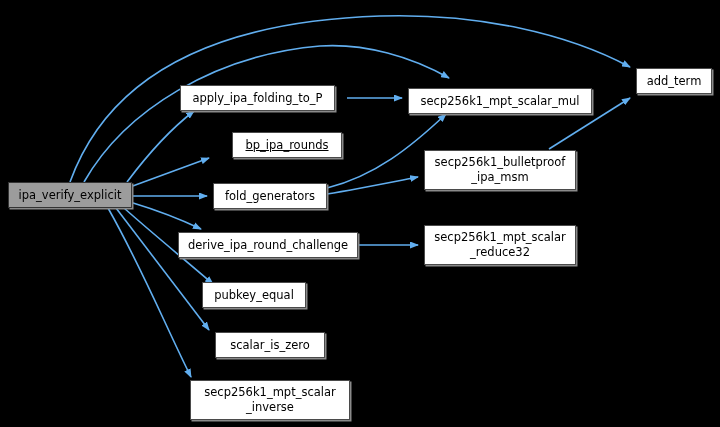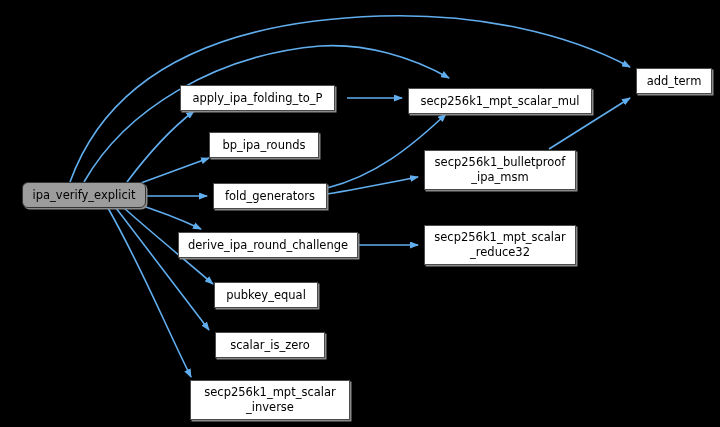--- a/index.html
+++ b/index.html
@@ -56,26 +56,26 @@
         <path d="M 116,208 C 152,255 181,293 209,330" fill="none" stroke="#61aeef" stroke-width="1.6" marker-end="url(#arrow)"></path>
         <path d="M 108,208 C 142,268 166,327 191,377" fill="none" stroke="#61aeef" stroke-width="1.6" marker-end="url(#arrow)"></path>
         <path d="M 347,98 L 402,98" fill="none" stroke="#61aeef" stroke-width="1.6" marker-end="url(#arrow)"></path>
         <path d="M 327,188 C 375,176 411,147 446,114" fill="none" stroke="#61aeef" stroke-width="1.6" marker-end="url(#arrow)"></path>
         <path d="M 327,194 C 357,189 387,183 418,177" fill="none" stroke="#61aeef" stroke-width="1.6" marker-end="url(#arrow)"></path>
         <path d="M 358,245 L 418,245" fill="none" stroke="#61aeef" stroke-width="1.6" marker-end="url(#arrow)"></path>
         <path d="M 549,149 L 630,98" fill="none" stroke="#61aeef" stroke-width="1.6" marker-end="url(#arrow)"></path>
       </g>
   </svg>
   <div id="nodes">
-      <div class="node highlight" style="left: 22px; top: 182px; width: 124px; height: 26px; border-radius: 6px;"><span>ipa_verify_explicit</span></div>
+      <div class="node highlight" style="left: 8px; top: 182px; width: 124px; height: 26px;"><span>ipa_verify_explicit</span></div>
       <div class="node" style="left: 180px; top: 85px; width: 155px; height: 26px;"><span>apply_ipa_folding_to_P</span></div>
-      <div class="node" style="left: 209px; top: 132px; width: 110px; height: 26px;"><span>bp_ipa_rounds</span></div>
+      <div class="node" style="left: 232px; top: 132px; width: 110px; height: 26px; text-decoration: underline;"><span>bp_ipa_rounds</span></div>
       <div class="node" style="left: 213px; top: 183px; width: 114px; height: 26px;"><span>fold_generators</span></div>
       <div class="node" style="left: 178px; top: 232px; width: 180px; height: 26px;"><span>derive_ipa_round_challenge</span></div>
-      <div class="node" style="left: 214px; top: 282px; width: 104px; height: 26px;"><span>pubkey_equal</span></div>
+      <div class="node" style="left: 202px; top: 282px; width: 104px; height: 26px;"><span>pubkey_equal</span></div>
       <div class="node" style="left: 215px; top: 332px; width: 110px; height: 26px; justify-content: center;"><span>scalar_is_zero</span></div>
       <div class="node" style="left: 190px; top: 380px; width: 160px; height: 40px;"><span>secp256k1_mpt_scalar
 _inverse</span></div>
       <div class="node" style="left: 408px; top: 88px; width: 184px; height: 26px;"><span>secp256k1_mpt_scalar_mul</span></div>
       <div class="node" style="left: 424px; top: 150px; width: 152px; height: 40px;"><span>secp256k1_bulletproof
 _ipa_msm</span></div>
       <div class="node" style="left: 424px; top: 225px; width: 152px; height: 40px;"><span>secp256k1_mpt_scalar
 _reduce32</span></div>
       <div class="node" style="left: 636px; top: 68px; width: 76px; height: 26px;"><span>add_term</span></div>
     </div>

